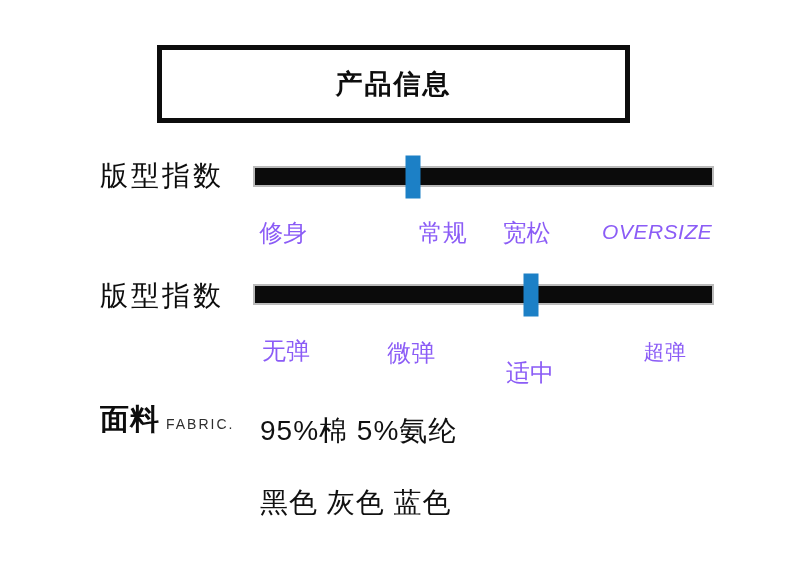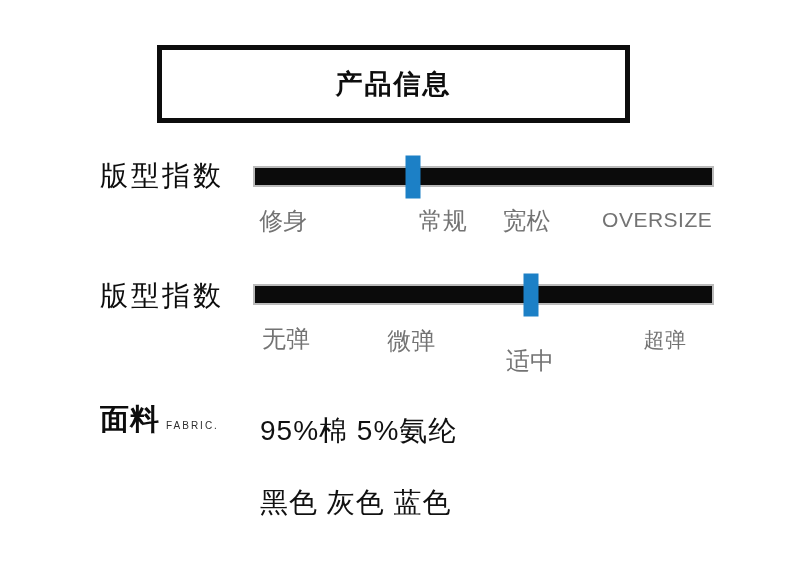--- a/index.html
+++ b/index.html
@@ -53,24 +53,24 @@
     transform: translate(-50%, -50%);
     width: 15px; height: 43px;
   }
   .slider-options {
     position: absolute;
     left: 255px;
     width: 457px; height: 36px;
   }
   .slider-option {
     position: absolute;
-    top: 4px;
+    top: 16px;
     transform: translateX(-50%);
     font-size: 24px;
-    color: #737373;
+    color: #8b5cf6;
     white-space: nowrap;
     line-height: 1.2;
     text-align: center;
   }
   .slider-option:last-child { font-size: 21px; letter-spacing: 0.5px; }
 
   #slider-label-0 { top: 162px; }
   #track-0 { top: 168px; }
   #options-0 { top: 203px; }
 
@@ -84,21 +84,21 @@
     left: 100px;
     white-space: nowrap;
   }
   .detail-label {
     font-size: 29px;
     font-weight: 700;
     color: #0d0d0d;
     letter-spacing: 1px;
   }
   .detail-sublabel {
-    font-size: 10px;
+    font-size: 14px;
     letter-spacing: 2px;
     color: #2e2e2e;
     margin-left: 6px;
   }
   .detail-value {
     position: absolute;
     left: 260px;
     font-size: 28px;
     color: #111111;
     white-space: pre;
@@ -119,21 +119,21 @@
   </div>
 
   <span class="slider-label" id="slider-label-0">版型指数</span>
   <div class="slider-track" id="track-0">
     <div class="slider-marker" style="left: 34.5%; background: rgb(28, 128, 198);"></div>
   </div>
   <div class="slider-options" id="options-0">
     <span class="slider-option" style="left: 6.2%;">修身</span>
     <span class="slider-option" style="left: 33.2%; margin-left: 36px;">常规</span>
     <span class="slider-option" style="left: 59.4%;">宽松</span>
-    <span class="slider-option" style="left: 88%;">OVERSIZE</span>
+    <span class="slider-option" style="left: 88%; font-style: italic;">OVERSIZE</span>
   </div>
 
   <span class="slider-label" id="slider-label-1">版型指数</span>
   <div class="slider-track" id="track-1">
     <div class="slider-marker" style="left: 60.3%; background: rgb(28, 128, 198);"></div>
   </div>
   <div class="slider-options" id="options-1">
     <span class="slider-option" style="left: 6.8%; font-family: Liberation Mono, monospace;">无弹</span>
     <span class="slider-option" style="left: 34.2%;">微弹</span>
     <span class="slider-option" style="left: 60.2%; margin-top: 20px;">适中</span>

